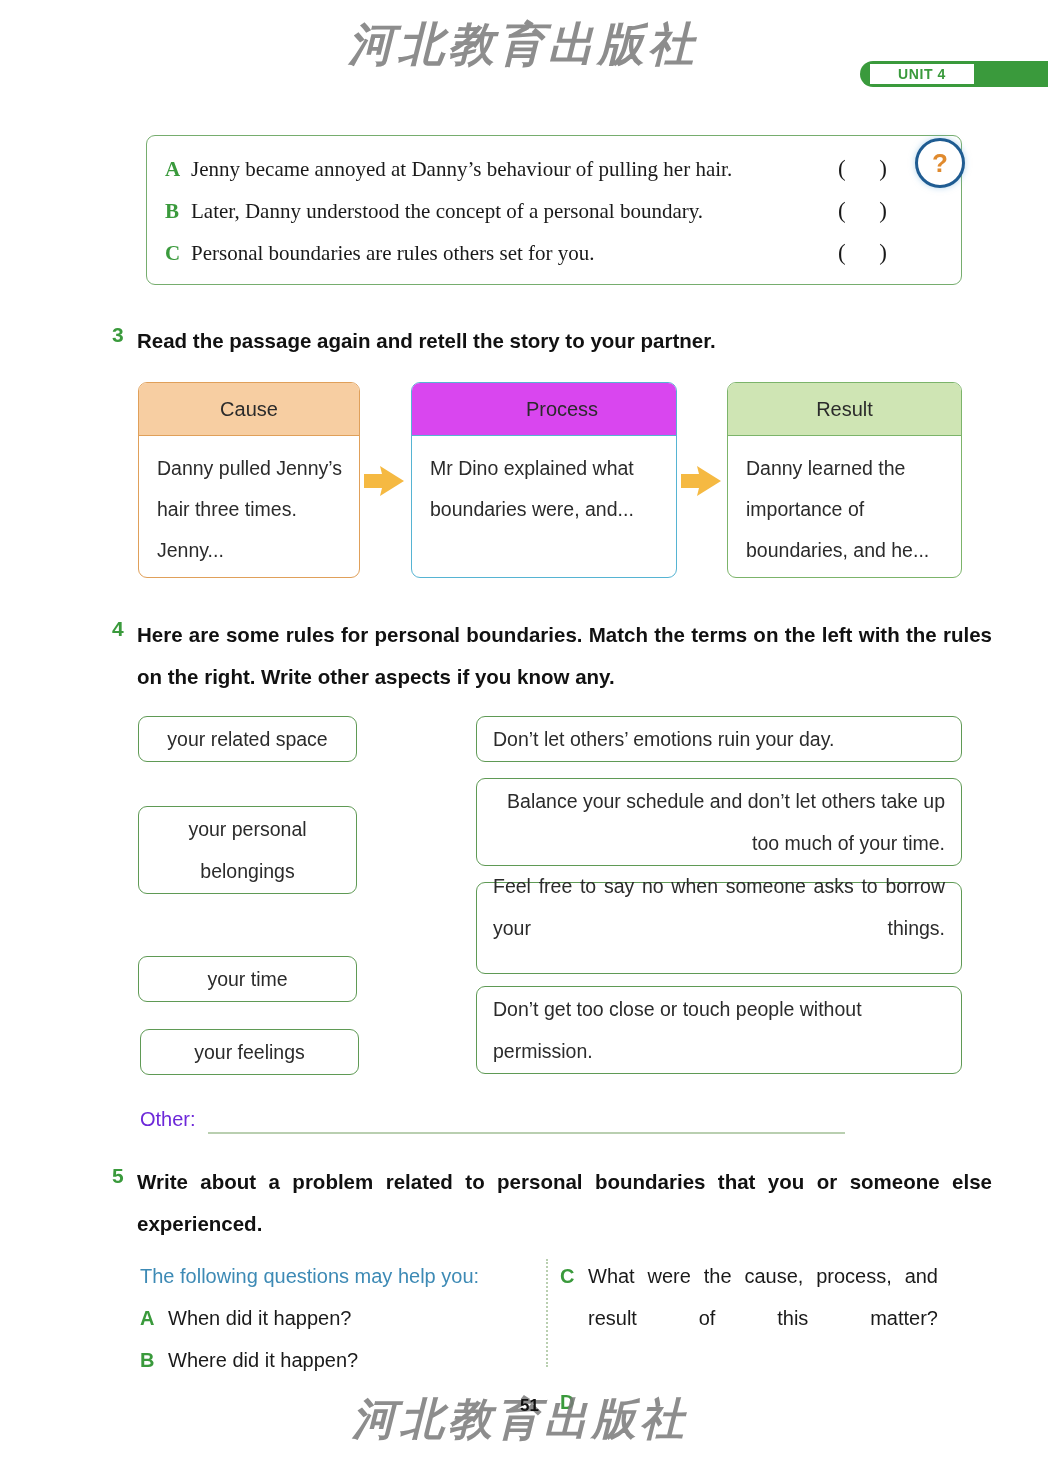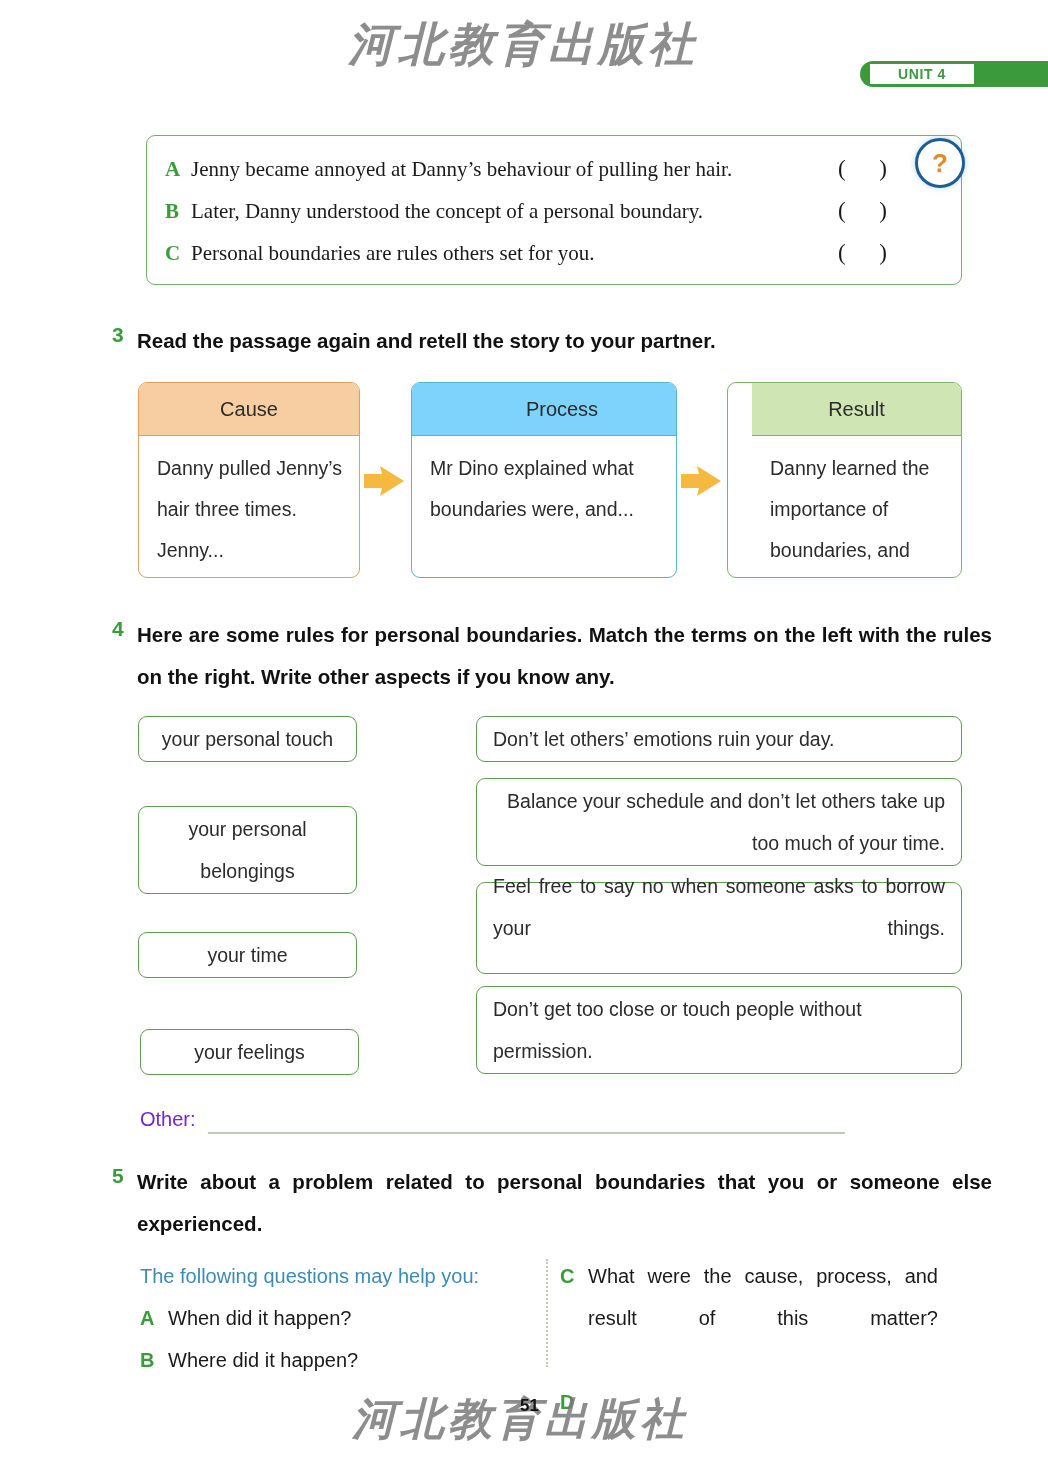--- a/index.html
+++ b/index.html
@@ -106,40 +106,40 @@
     font-size:20px;color:#2b2b2b;
     font-family:"Liberation Sans", sans-serif;
   }
   .flow-card .fc-body{
     padding:12px 14px 0 18px;font-size:19.5px;color:#2b2b2b;line-height:41px;
     font-family:"Liberation Sans", sans-serif;
   }
   .fc-cause{left:0;width:222px;border:1.5px solid #e0a05a;}
   .fc-cause .fc-head{background:#f7ceA2;border-bottom:1.5px solid #e0a05a;}
   .fc-process{left:273px;width:266px;border:1.5px solid #56b4d3;}
-  .fc-process .fc-head{background:#7dd3fc;border-bottom:1.5px solid #56b4d3;padding-left:36px;}
-  .fc-result{left:589px;width:235px;border:1.5px solid #7cb46a;padding-left:24px;}
+  .fc-process .fc-head{background:#d946ef;border-bottom:1.5px solid #56b4d3;padding-left:36px;}
+  .fc-result{left:589px;width:235px;border:1.5px solid #7cb46a;}
   .fc-result .fc-head{background:#cfe5b4;border-bottom:1.5px solid #7cb46a;}
 
   .arrow{position:absolute;top:82px;width:44px;height:34px;}
   .arrow-1{left:224px;}
   .arrow-2{left:541px;}
 
   
   .match{position:absolute;left:138px;top:716px;width:824px;height:368px;}
   .term-box, .rule-box{
     position:absolute;box-sizing:border-box;
     border:1.3px solid #5f9a55;border-radius:9px;background:#fff;
     display:flex;align-items:center;justify-content:center;
     font-size:19.5px;color:#2b2b2b;line-height:42px;text-align:center;
     font-family:"Liberation Sans", sans-serif;
   }
   .term-1{left:0;top:0;width:219px;height:46px;}
   .term-2{left:0;top:90px;width:219px;height:88px;}
-  .term-3{left:0;top:216px;width:219px;height:46px;}
+  .term-3{left:0;top:240px;width:219px;height:46px;}
   .term-4{left:2px;top:313px;width:219px;height:46px;}
 
   .rule-box{
     justify-content:flex-start;text-align:left;
     padding:0 16px;line-height:42px;
   }
   .rule-1{left:338px;top:0;width:486px;height:46px;}
   .rule-2{left:338px;top:62px;width:486px;height:88px;text-align:right;}
   .rule-3{left:338px;top:166px;width:486px;height:92px;}
   .rule-4{left:338px;top:270px;width:486px;height:88px;}
@@ -253,21 +253,21 @@
   </div>
 
 </div>
 
 <div class="instr instr-4">
   <span class="num">4</span>
   <span class="txt">Here are some rules for personal boundaries. Match the terms on the left with the rules on the right. Write other aspects if you know any.</span>
 </div>
 
 <div class="match">
-  <div class="term-box term-1">your personal touch</div>
+  <div class="term-box term-1">your related space</div>
   <div class="term-box term-2">your personal belongings</div>
   <div class="term-box term-3">your time</div>
   <div class="term-box term-4">your feelings</div>
 
   <div class="rule-box rule-1">
     <span class="rb-inner">Don’t let others’ emotions ruin your day.</span>
   </div>
   <div class="rule-box rule-2">
     <span class="rb-inner">Balance your schedule and don’t let others take up too much of your time.</span>
   </div>

